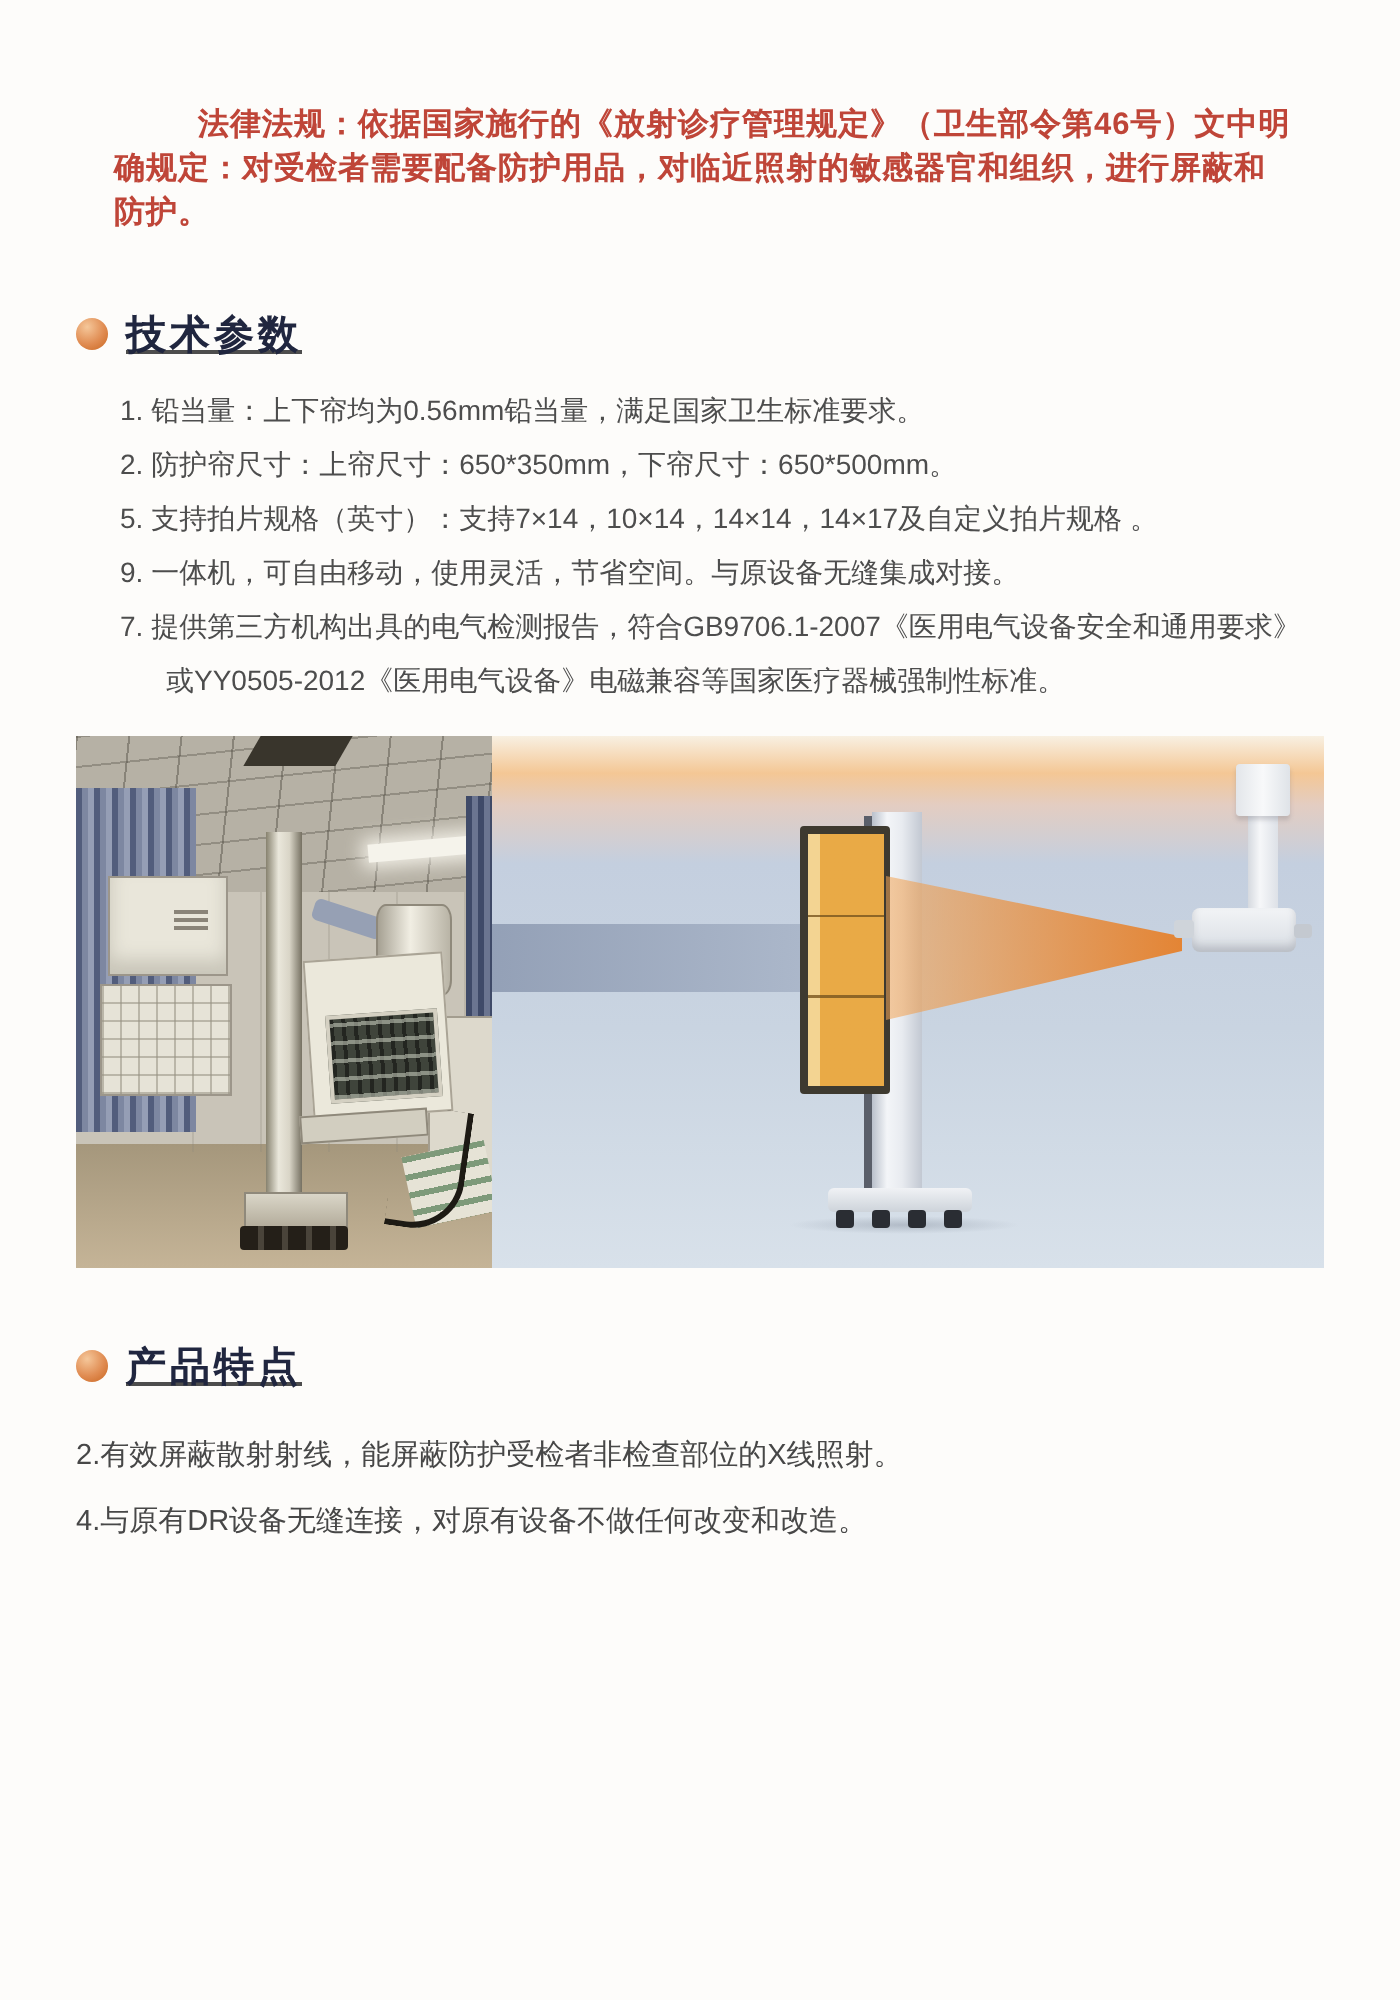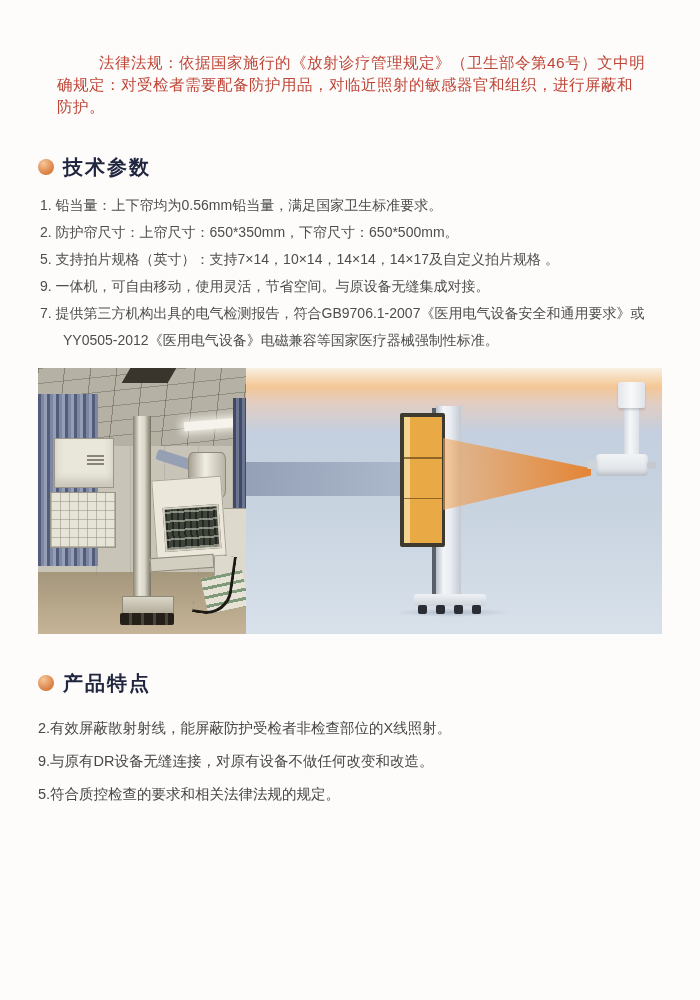--- a/index.html
+++ b/index.html
@@ -10,43 +10,43 @@
     color:#4d4d4d;
     overflow:hidden;
     position:relative;
   }
   .page { width:700px; height:1000px; position:relative; }
 
   
   .notice {
     margin:52px 52px 0 57px;
     font-size:15.5px; line-height:22px;
-    font-weight:normal;
+    font-weight:bold;
     color:#bf4538;
     text-indent:42px;
     letter-spacing:.5px;
   }
 
   
   .section-header {
     display:flex; align-items:center; gap:9px;
-    margin:36px 0 0 38px; height:26px;
+    margin:36px 0 0 38px; height:26px;text-decoration:underline;
   }
   .bullet {
     width:16px; height:16px; border-radius:50%;
     background:radial-gradient(circle at 35% 28%, #f5c79a 0%, #e08c52 55%, #c9651f 100%);
     flex:0 0 auto;
   }
   .section-title {
     font-size:20px; font-weight:bold; color:#20263f;
     letter-spacing:2px;
   }
 
   
-  .tech-list { margin:12px 44px 0 40px; }
+  .tech-list { margin:12px 44px 0 60px; }
   .tech-list .list-item {
     font-size:14px; line-height:27px; color:#4d4d4d;
     padding-left:23px; text-indent:-23px;
   }
   .features-list { margin:16px 30px 0 38px; }
   .features-list .list-item {
     font-size:14.5px; line-height:33px; color:#474747;
     padding-left:18px; text-indent:-18px;
   }
 
@@ -198,17 +198,16 @@
 
   </div>
 
   <div class="section-header" style="margin-top:36px;">
     <span class="bullet"></span>
     <span class="section-title">产品特点</span>
   </div>
 
   <div class="features-list">
     <div class="list-item">2.有效屏蔽散射射线，能屏蔽防护受检者非检查部位的X线照射。</div>
-    <div class="list-item">9.与原有DR设备无缝连接，对原有设备不做任何改变和改造。</div>
-    <div class="list-item">5.符合质控检查的要求和相关法律法规的规定。</div>
+    <div class="list-item">4.与原有DR设备无缝连接，对原有设备不做任何改变和改造。</div>
   </div>
 
 </div>
 
 </body></html>

